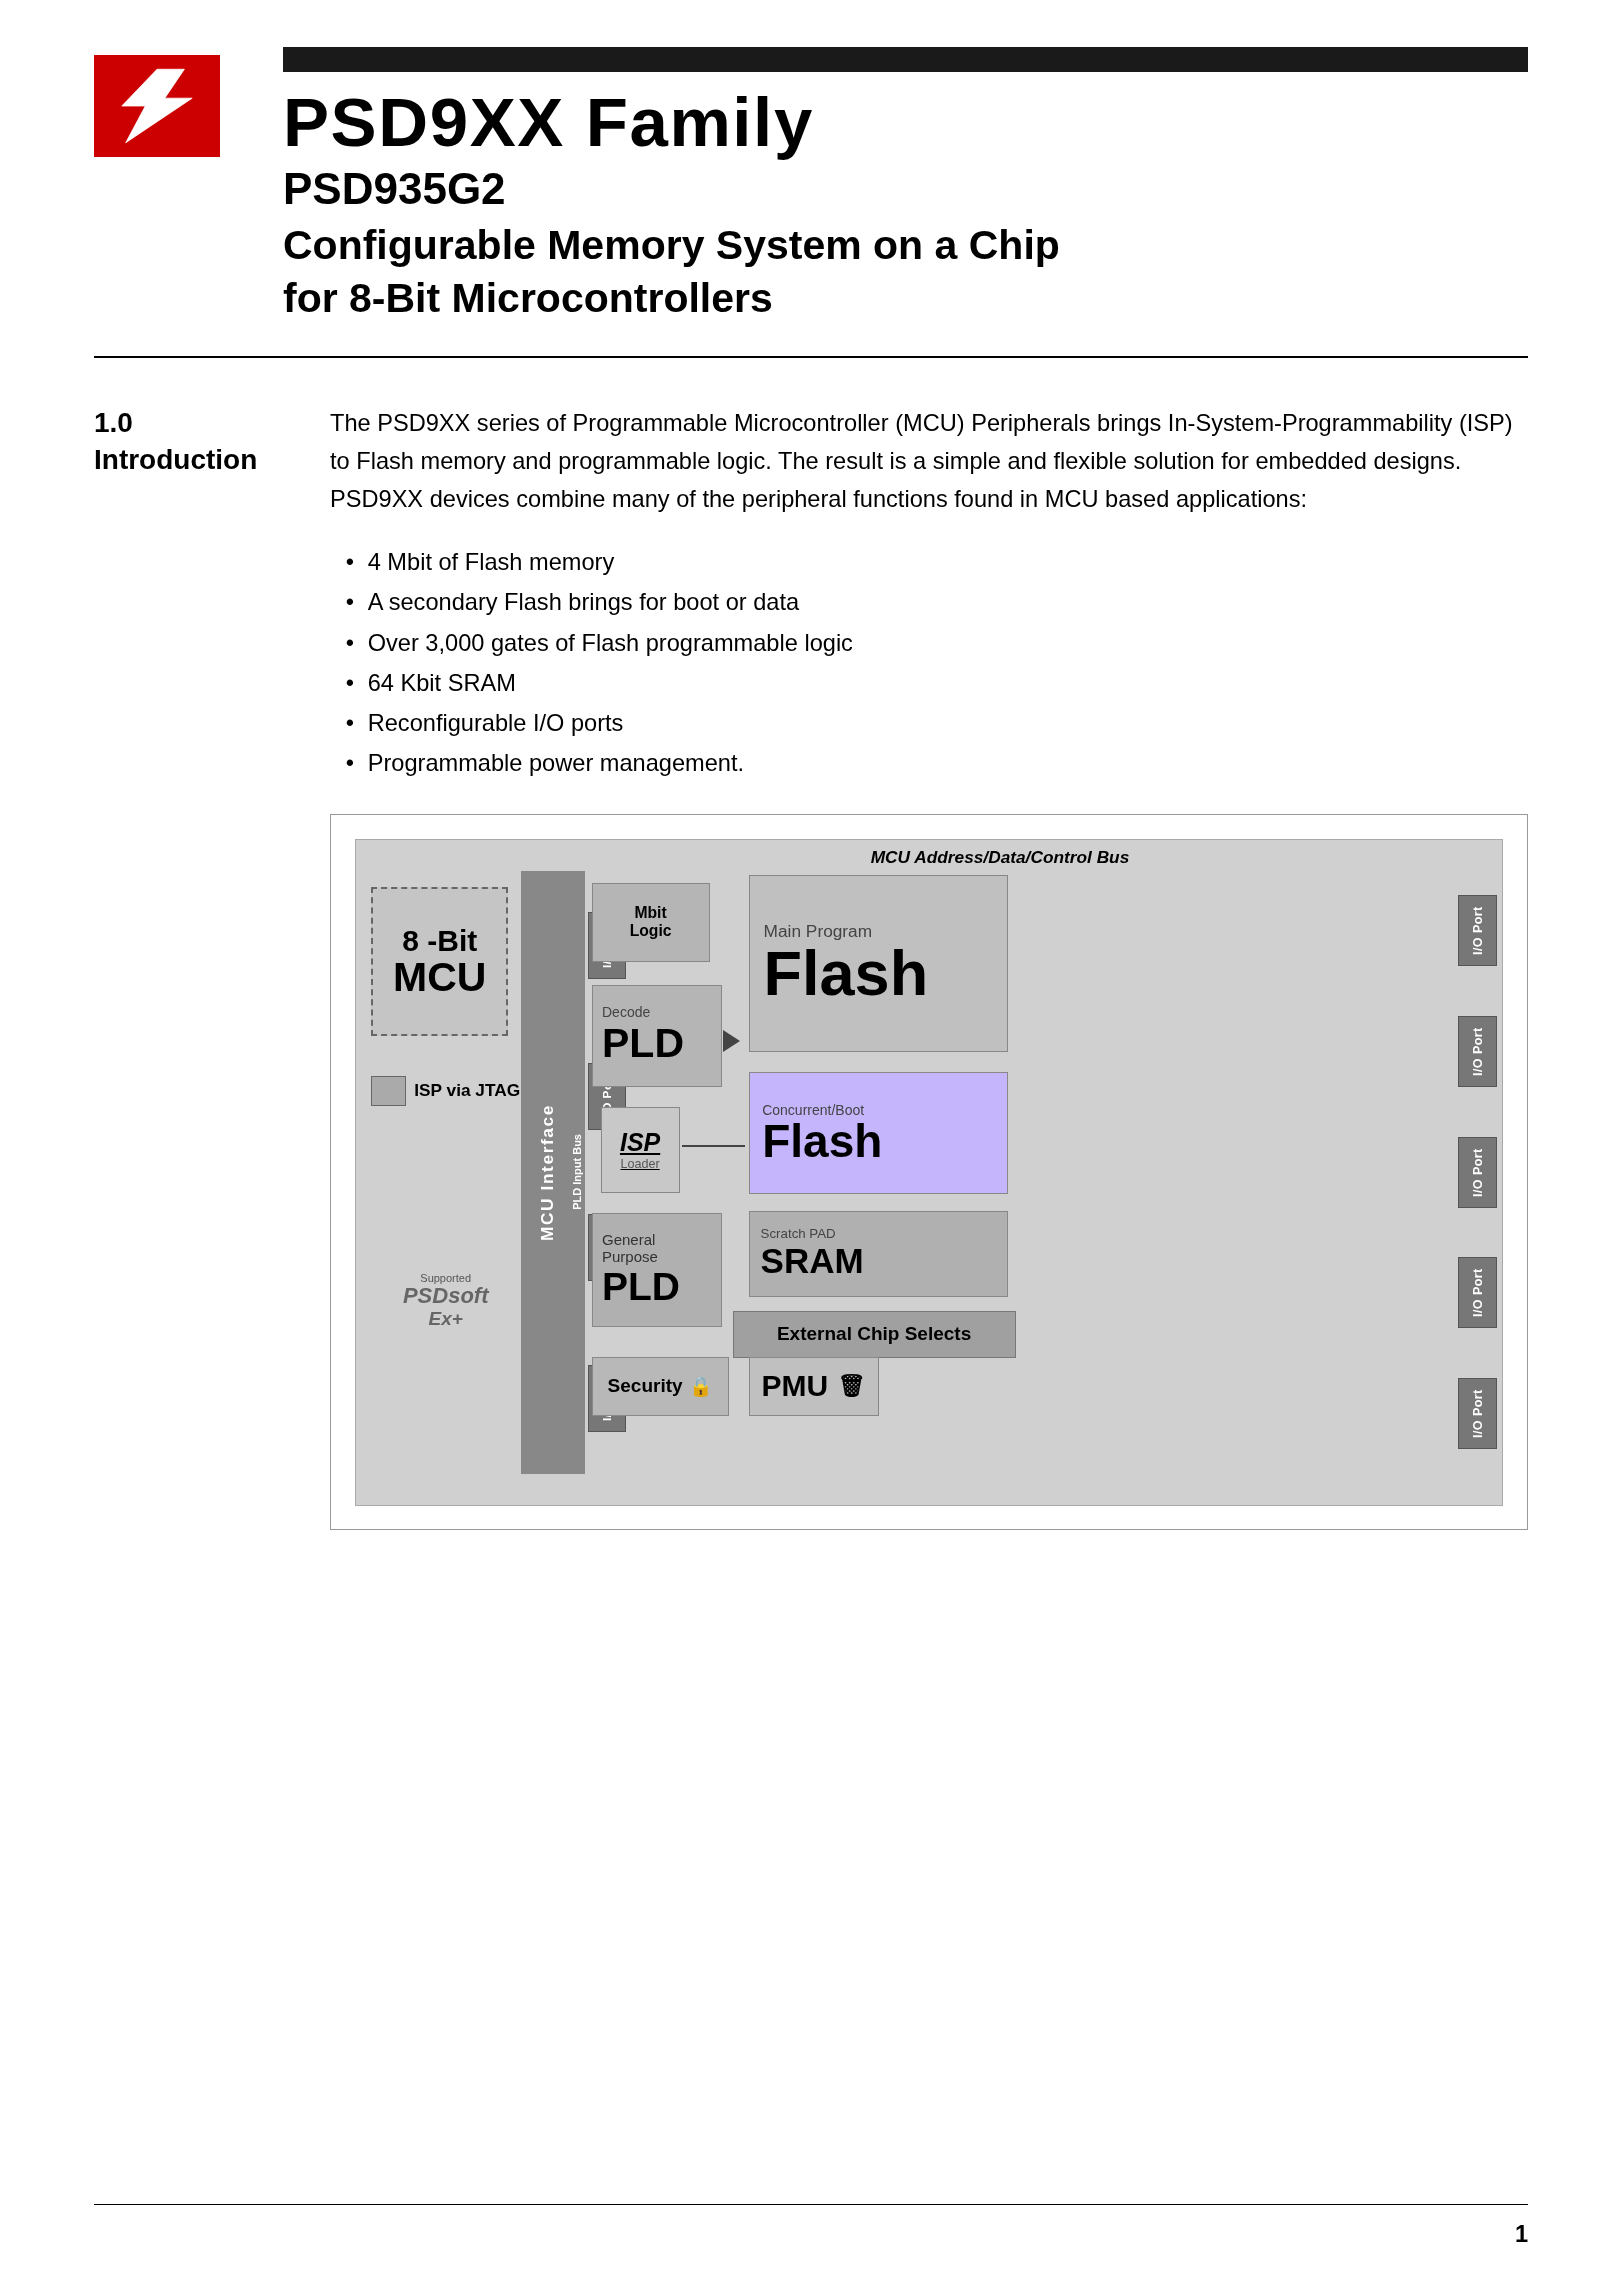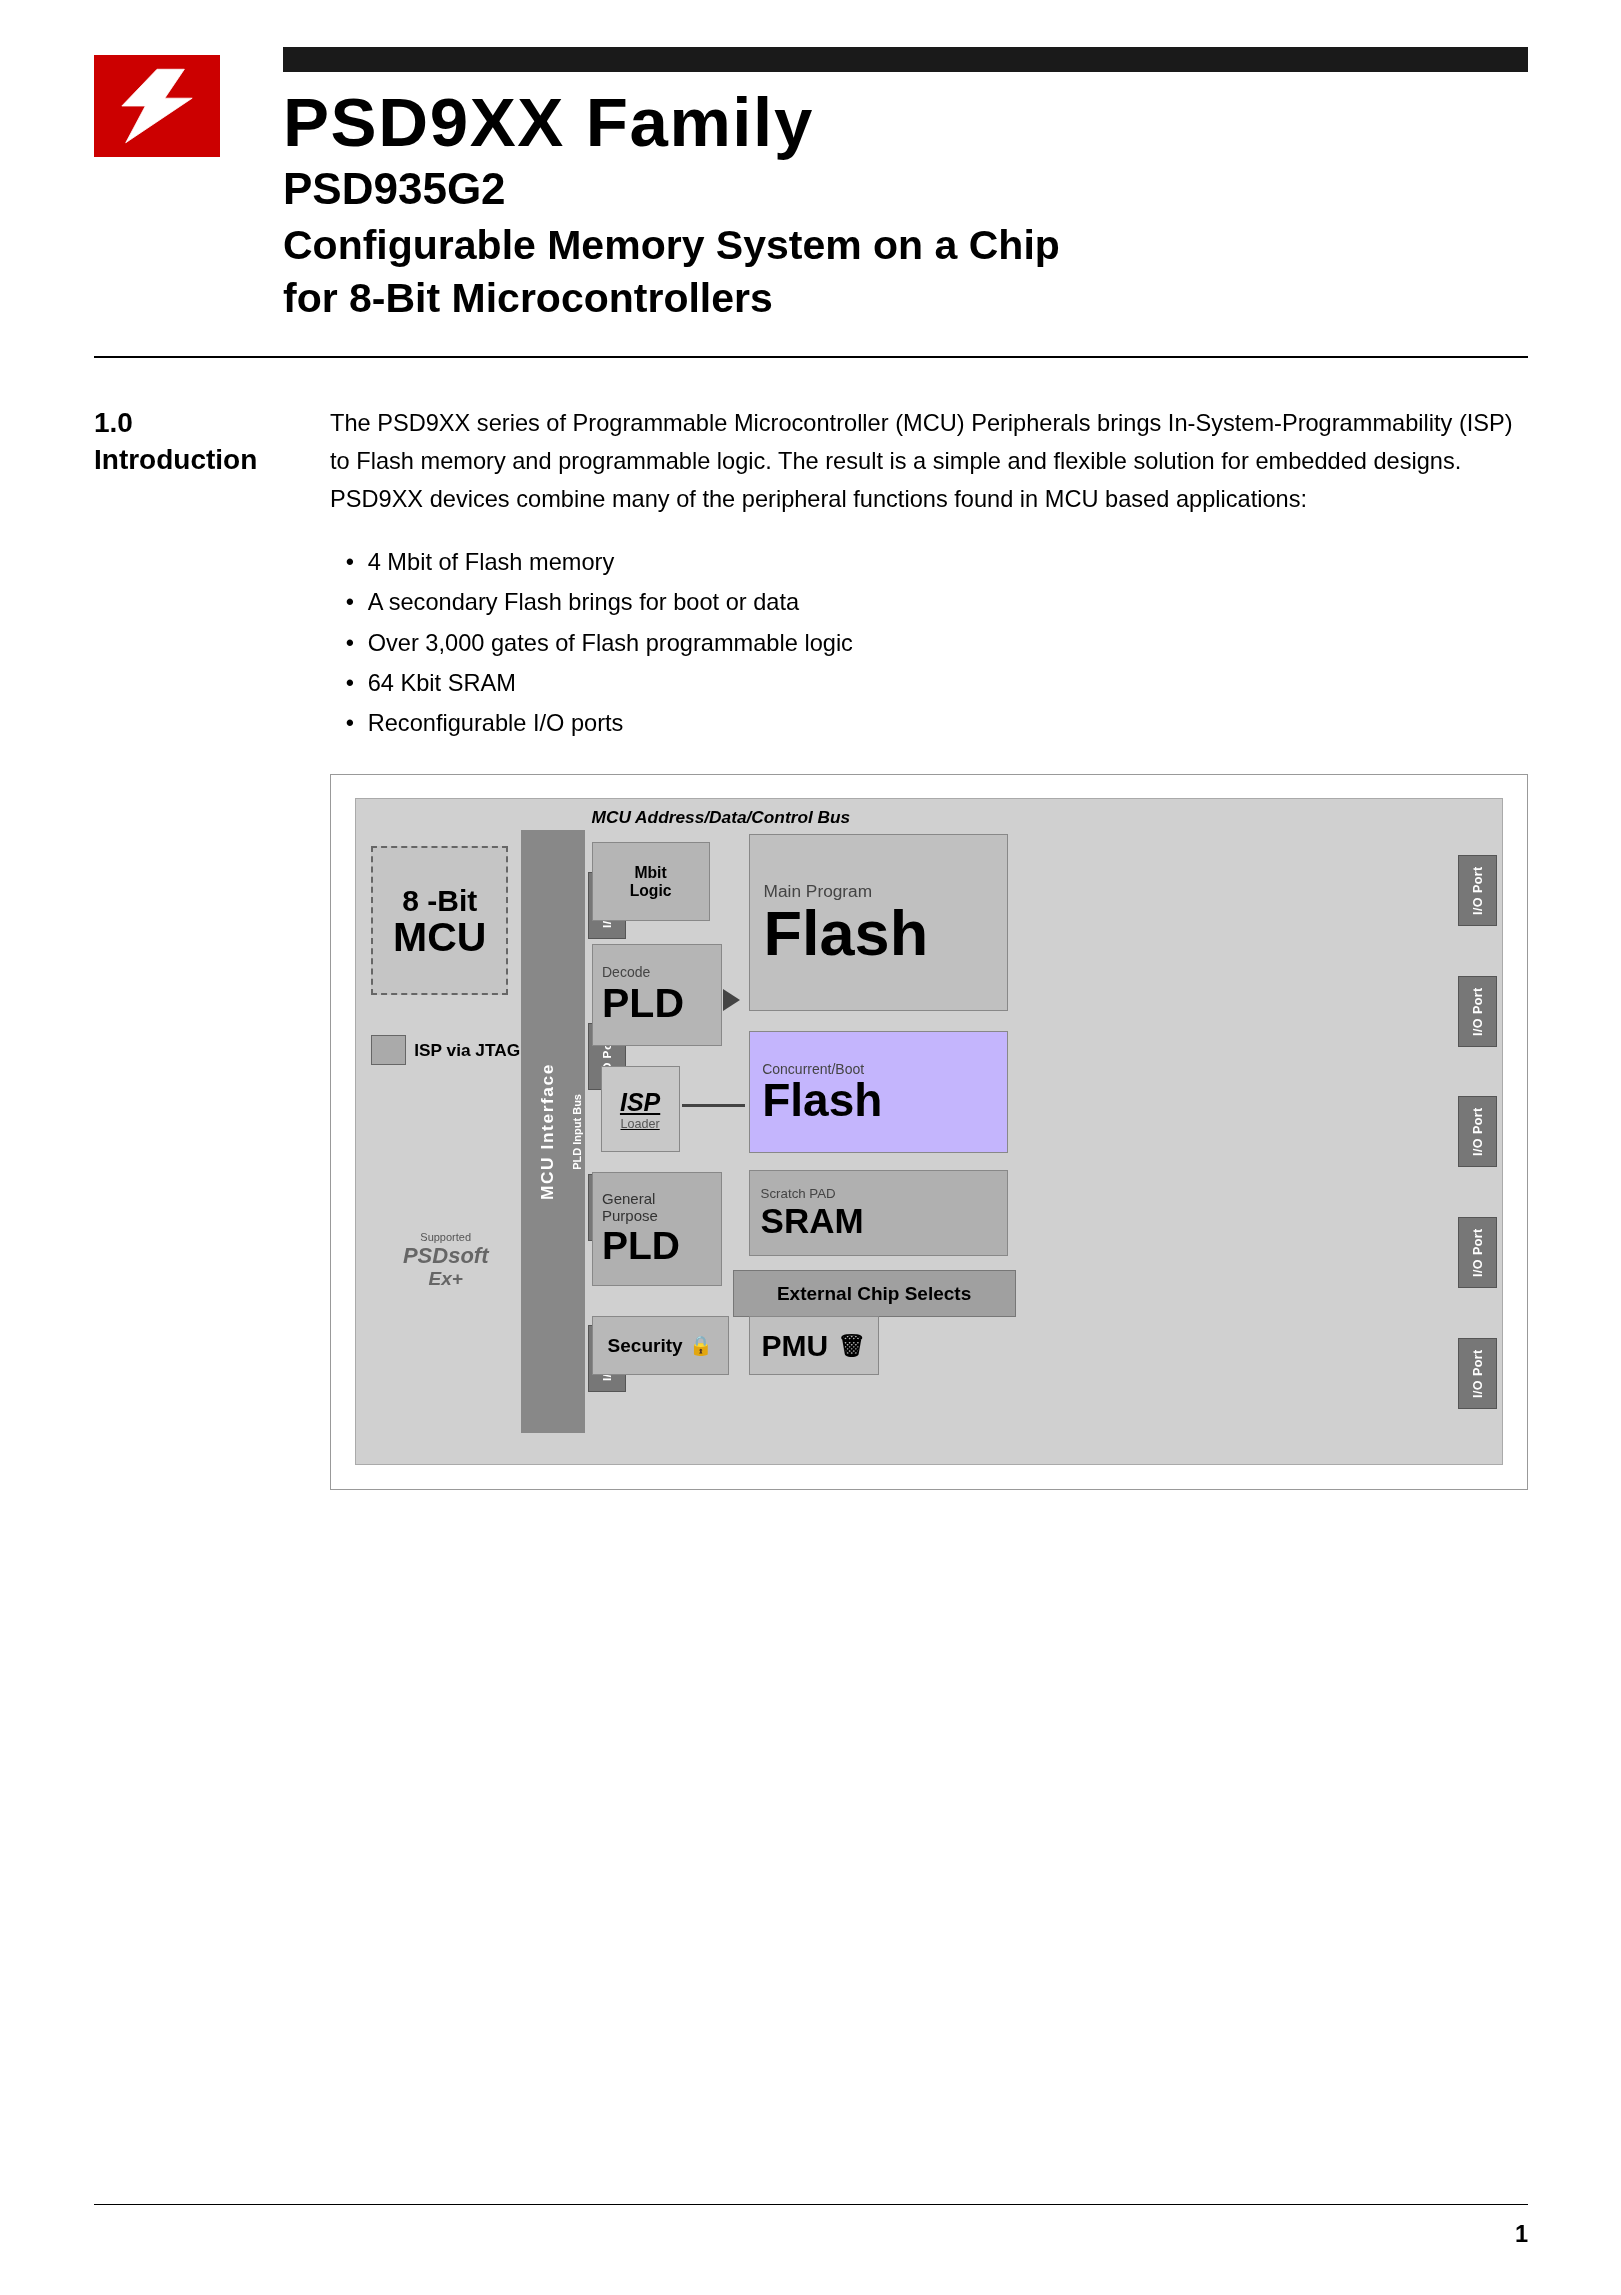--- a/index.html
+++ b/index.html
@@ -190,20 +190,21 @@
       border: 0.8px solid #aaa;
       overflow: hidden;
     }
 
     
     .d-mcu-bus {
       position: absolute;
       top: 7.9px;
       left: 236px;
       right: 94px;
+      text-align: center;
       font-size: 17.3px;
       font-style: italic;
       font-weight: bold;
     }
 
     .d-mcu-box {
       position: absolute;
       top: 47px;
       left: 15.7px;
       width: 137px;
@@ -527,20 +528,21 @@
 
   <div class="section-content">
     <p class="intro-text">The PSD9XX series of Programmable Microcontroller (MCU) Peripherals brings In-System-Programmability (ISP) to Flash memory and programmable logic. The result is a simple and flexible solution for embedded designs. PSD9XX devices combine many of the peripheral functions found in MCU based applications:</p>
 
     <ul class="bullet-list">
       <li><span>4 Mbit of Flash memory</span></li>
       <li><span>A secondary Flash brings for boot or data</span></li>
       <li><span>Over 3,000 gates of Flash programmable logic</span></li>
       <li><span>64 Kbit SRAM</span></li>
       <li><span>Reconfigurable I/O ports</span></li>
+      <li><span>Programmable power management.</span></li>
     </ul>
 
     <div class="diagram-container">
       <div class="diag-wrap">
 
         <div class="d-mcu-bus">
           <span style="font-size:17.3px; font-style:italic; font-weight:bold;">MCU Address/Data/Control Bus</span>
         </div>
 
         <div class="d-mcu-box">

